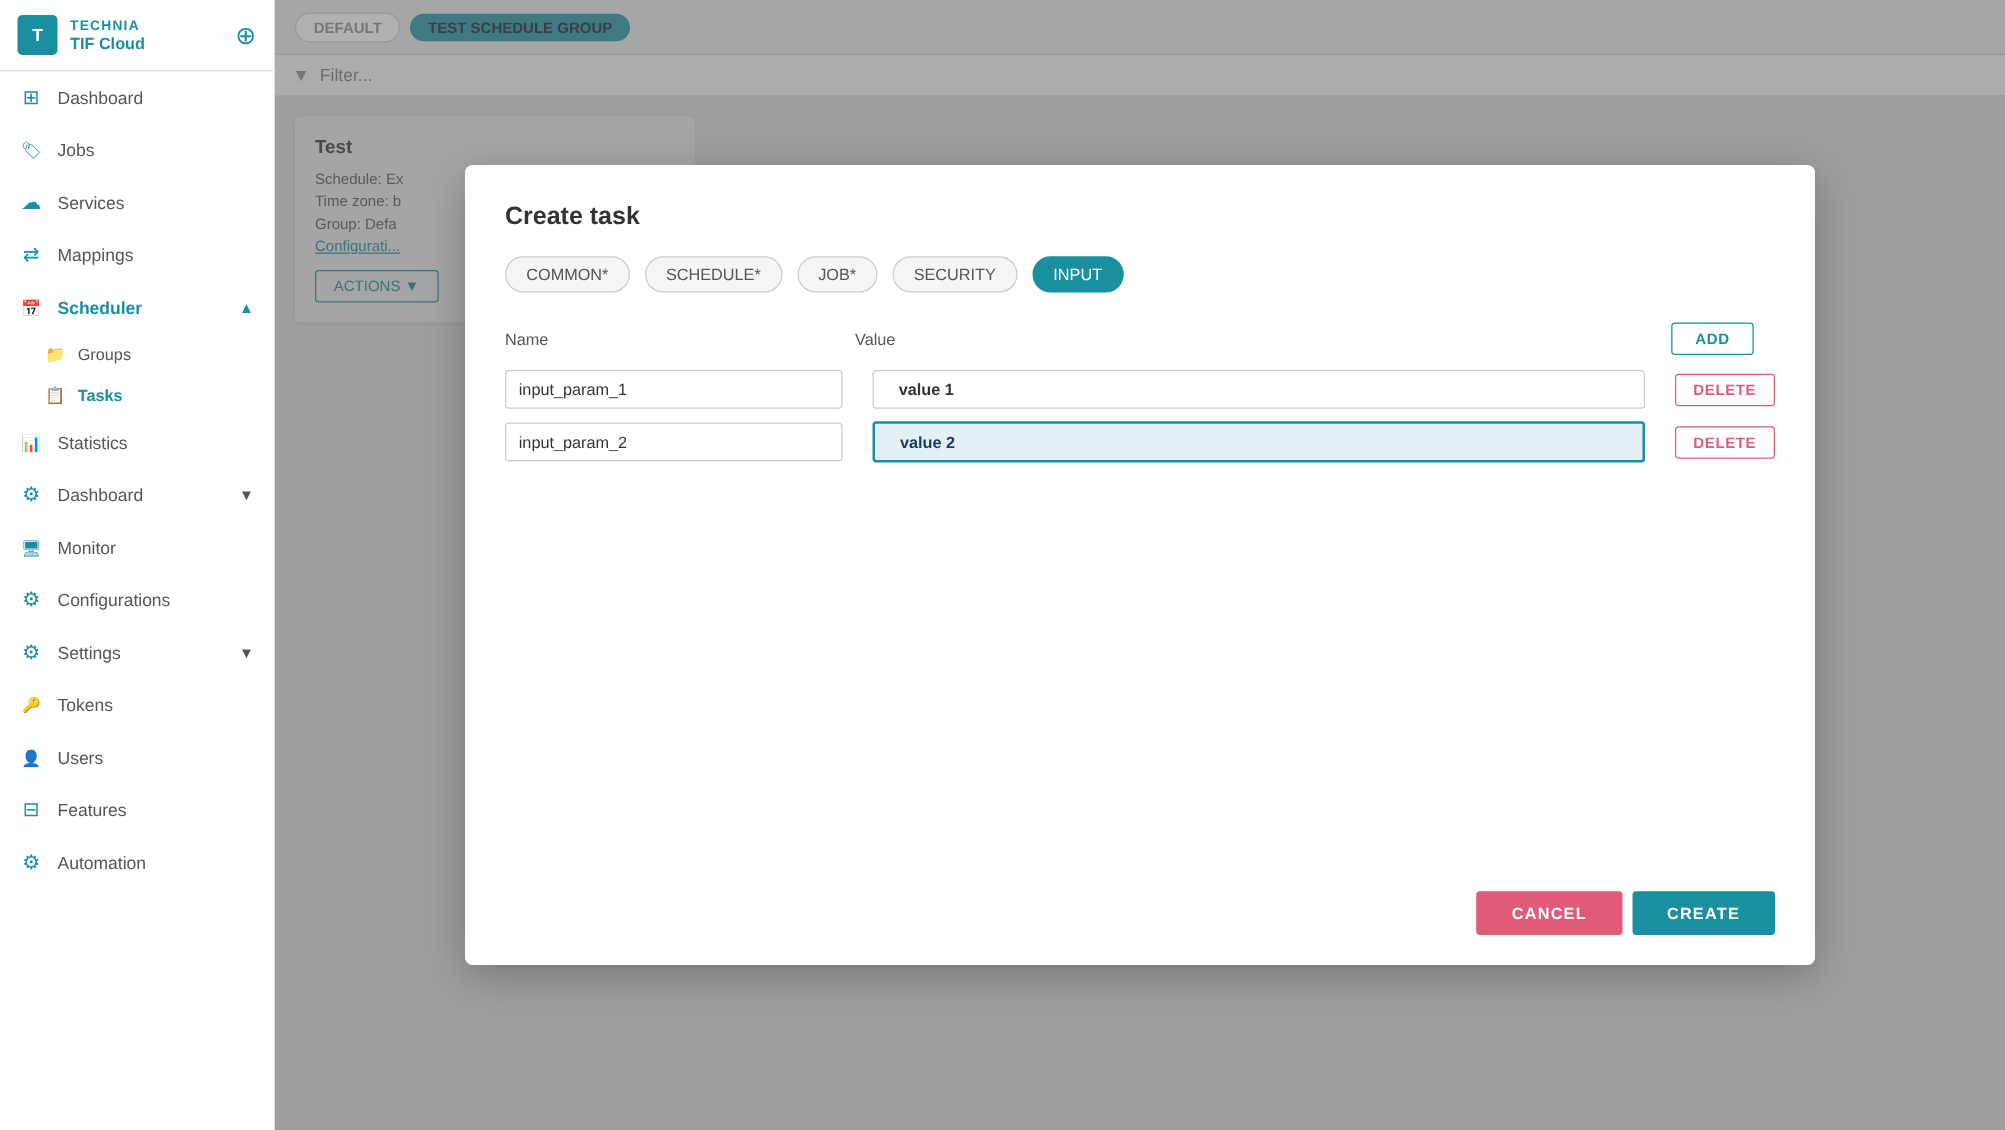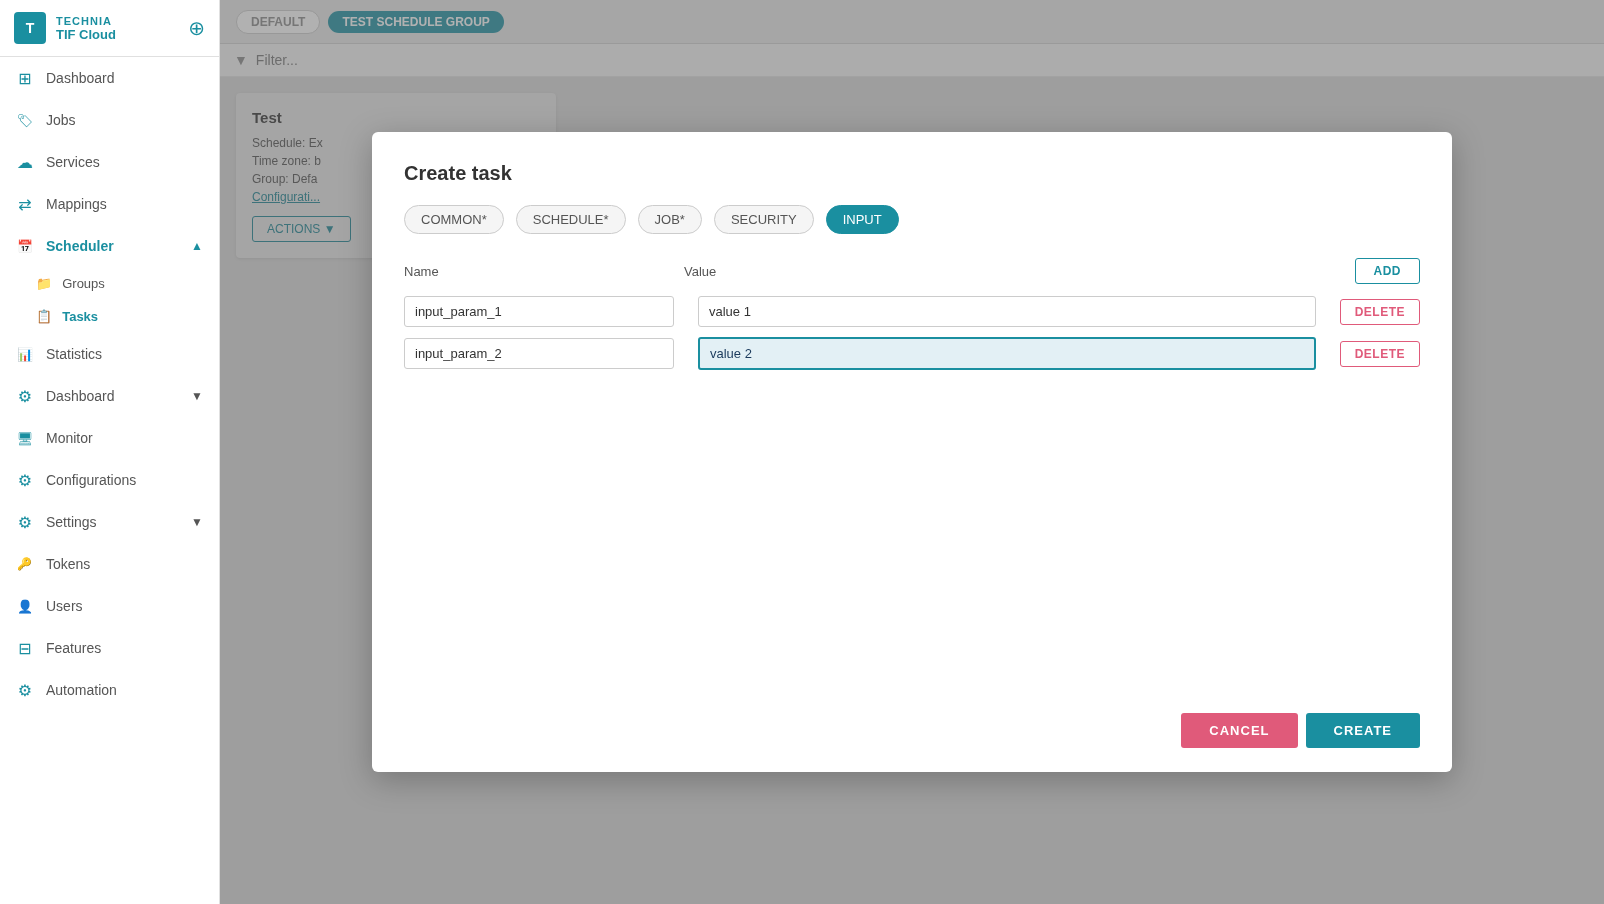--- a/index.html
+++ b/index.html
@@ -90,21 +90,21 @@
       border-bottom: 1px solid #d0d0d0;
     }
     .tab-pill {
       padding: 4px 14px;
       border-radius: 20px;
       font-size: 12px;
       font-weight: 600;
       cursor: pointer;
     }
     .tab-pill.inactive { background: #fff; color: #888; border: 1px solid #ccc; }
-    .tab-pill.active { background: #1a8fa0; color: #ffffff; }
+    .tab-pill.active { background: #1a8fa0; color: #0f172a; }
 
     
     .filterbar {
       display: flex;
       align-items: center;
       padding: 8px 14px;
       background: #f5f5f5;
       border-bottom: 1px solid #e0e0e0;
     }
     .filter-icon { color: #888; margin-right: 8px; font-size: 14px; }
@@ -198,21 +198,21 @@
     }
 
     
     .input-table-header {
       display: flex;
       align-items: center;
       margin-bottom: 12px;
     }
     .col-name { width: 280px; font-size: 13px; color: #555; font-weight: 500; }
     .col-value { flex: 1; font-size: 13px; color: #555; font-weight: 500; }
-    .col-action { width: 100px; display: flex; justify-content: flex-end; }
+    .col-action { width: 100px; display: flex; justify-content: center; }
 
     .add-btn {
       border: 1px solid #1a8fa0;
       color: #1a8fa0;
       background: #fff;
       padding: 5px 18px;
       border-radius: 3px;
       font-size: 12px;
       font-weight: 600;
       cursor: pointer;
@@ -230,26 +230,27 @@
       width: 270px;
       padding: 7px 10px;
       border: 1px solid #ccc;
       border-radius: 3px;
       font-size: 13px;
       color: #333;
       outline: none;
     }
     .value-input {
       flex: 1;
-      padding: 7px 10px;
+      padding: 7px 20px;
       border: 1px solid #ccc;
       border-radius: 3px;
       font-size: 13px;
       color: #333;
       outline: none;
+      font-weight: bold;
     }
     .value-input.selected {
       border: 2px solid #1a8fa0;
       background: #e3f0f5;
       color: #1a3a5c;
     }
 
     .delete-btn {
       border: 1px solid #e05a7a;
       color: #e05a7a;

